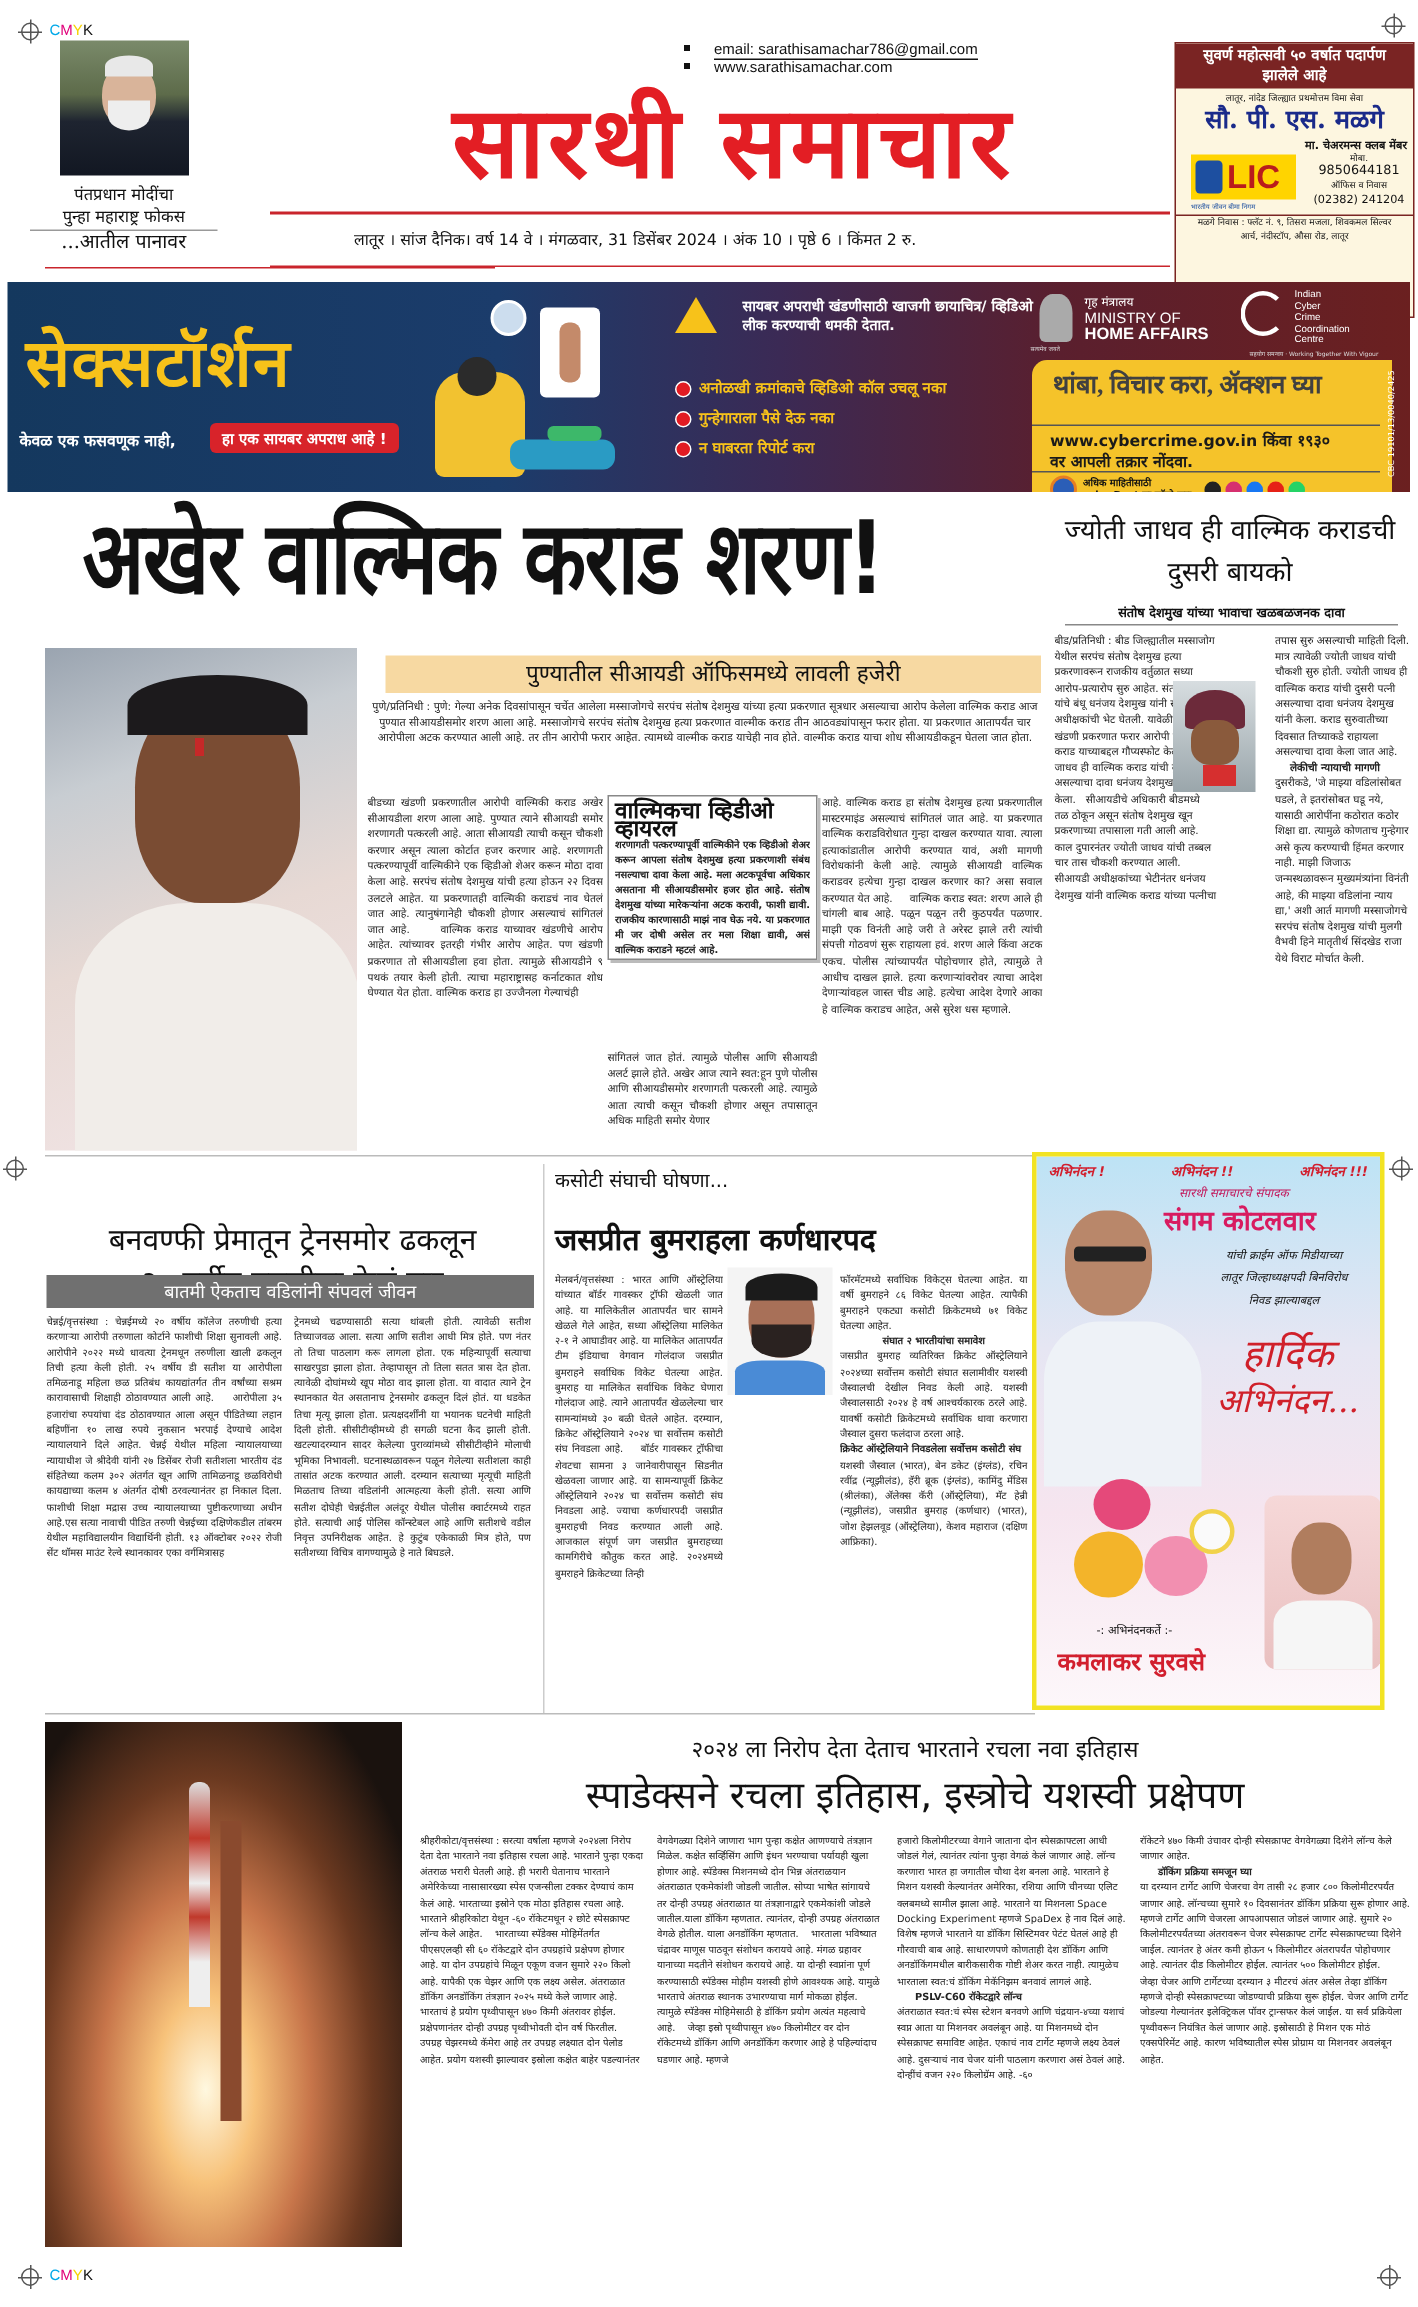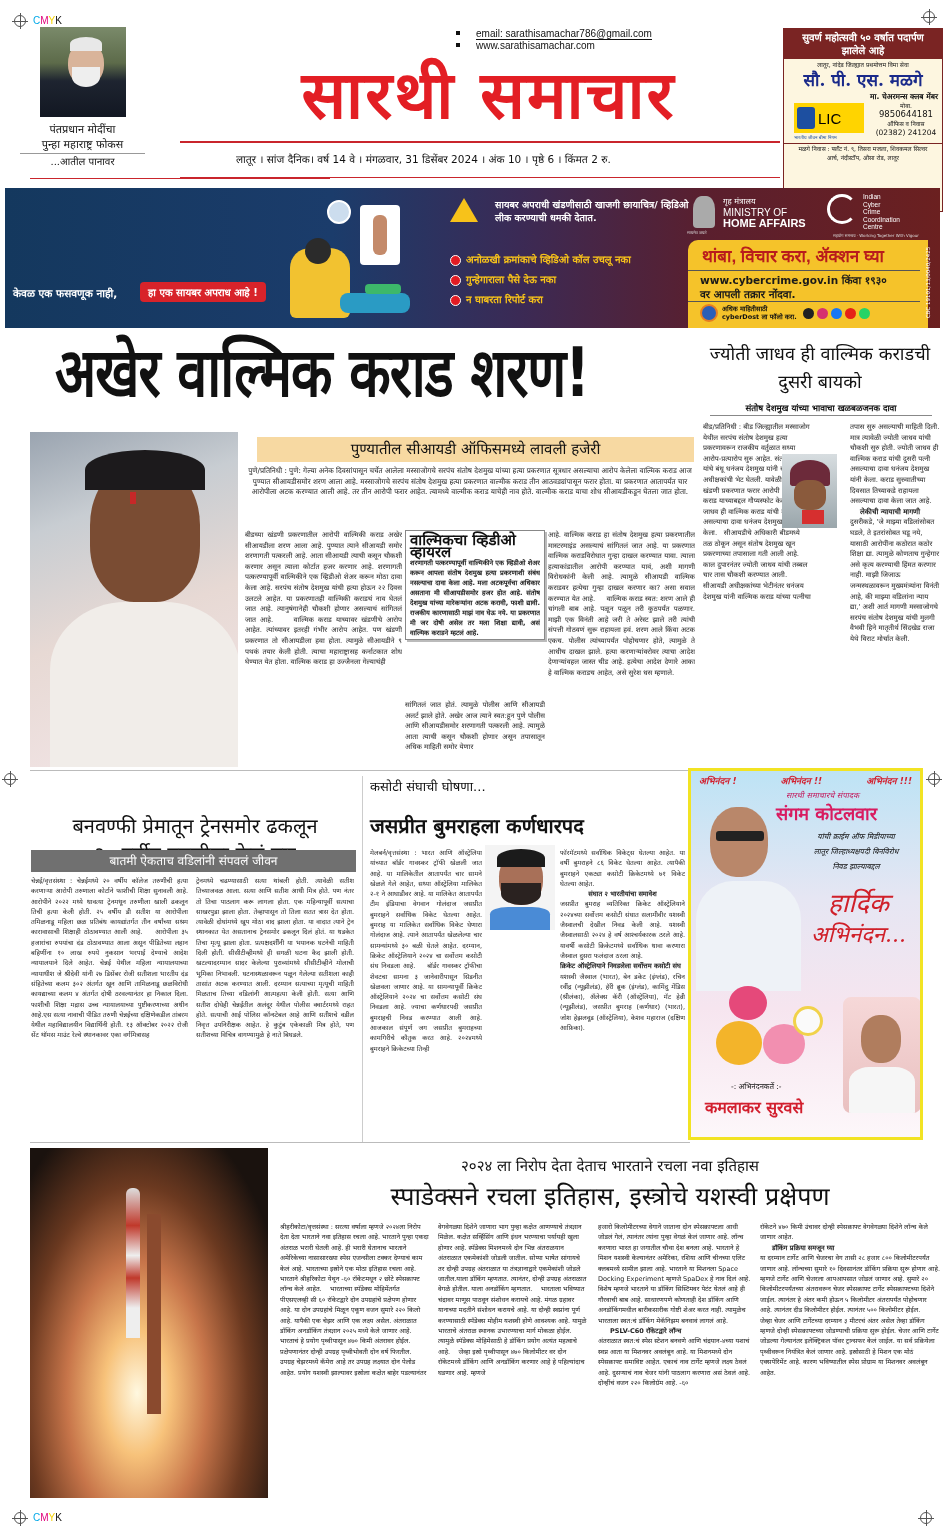--- a/index.html
+++ b/index.html
@@ -35,55 +35,56 @@
 <div class="reg" style="left:923px;top:11px"></div>
 
 <div class="abs photo" style="left:40px;top:27px;width:86px;height:90px;background:linear-gradient(180deg,#7a8a6a 0%,#5d6b4a 40%,#1e2430 60%,#121722 100%)">
   <div style="position:absolute;left:28px;top:14px;width:36px;height:44px;border-radius:50% 50% 45% 45%;background:#d9b49a"></div>
   <div style="position:absolute;left:30px;top:10px;width:32px;height:14px;border-radius:50% 50% 0 0;background:#e8e8e8"></div>
   <div style="position:absolute;left:32px;top:40px;width:28px;height:20px;border-radius:0 0 50% 50%;background:#eee"></div>
 </div>
 <div class="abs" style="left:20px;top:122px;width:125px;text-align:center;font-size:11px;line-height:15px;font-family:'DejaVu Serif',serif">
   <div>पंतप्रधान मोदींचा</div>
   <div style="border-bottom:1px solid #999;padding-bottom:1px">पुन्हा महाराष्ट्र फोकस</div>
-  <div style="font-size:10px">...आतील पानावर</div>
+  <div style="font-size:13px">...आतील पानावर</div>
 </div>
 <div class="abs rule-red" style="left:30px;top:178px;width:300px;height:1px"></div>
 
 <div class="abs" style="left:450px;top:28px;font-size:10px;font-family:'Liberation Sans',sans-serif;line-height:12px">
   <div><span style="display:inline-block;width:4px;height:4px;background:#111;margin:0 16px 2px 6px"></span><span style="border-bottom:1px solid #111">email: sarathisamachar786@gmail.com</span></div>
   <div><span style="display:inline-block;width:4px;height:4px;background:#111;margin:0 16px 2px 6px"></span><span>www.sarathisamachar.com</span></div>
 </div>
 <div class="abs mast-title" style="left:196px;top:62px;width:585px;text-align:center">सारथी समाचार</div>
 <div class="abs rule-red" style="left:180px;top:141px;width:600px"></div>
 <div class="abs" style="left:236px;top:152px;font-size:10.5px;white-space:nowrap">लातूर । सांज दैनिक। वर्ष 14 वे । मंगळवार, 31 डिसेंबर 2024 । अंक 10 । पृष्ठे 6 । किंमत 2 रु.</div>
 <div class="abs rule-red" style="left:180px;top:177px;width:600px;height:1px"></div>
 
 <div class="abs" style="left:783px;top:28px;width:160px;height:184px;border:1.5px solid #7a2423;background:#fdf6e0;overflow:hidden">
   <div style="background:#7a2423;color:#fff;font-size:10px;font-weight:bold;text-align:center;line-height:13px;padding:2px 8px;height:30px">सुवर्ण महोत्सवी ५० वर्षात पदार्पण झालेले आहे</div>
   <div style="font-size:6px;text-align:center;margin-top:2px">लातूर, नांदेड जिल्ह्यात प्रथमोत्तम विमा सेवा</div>
   <div style="color:#1a2a8a;font-size:17px;font-weight:bold;text-align:center;line-height:22px;font-family:'DejaVu Serif',serif">सौ. पी. एस. मळगे</div>
   <div style="font-size:7.5px;text-align:right;padding-right:4px;font-weight:bold">मा. चेअरमन्स क्लब मेंबर</div>
   <div style="position:relative;height:40px;margin-top:2px">
     <div style="position:absolute;left:10px;top:0;width:70px;height:30px;background:#ffd400;display:flex;align-items:center">
       <span style="display:inline-block;width:18px;height:22px;background:#1d4fa0;border-radius:3px;margin:0 3px"></span>
-      <span style="color:#000000;font-weight:normal;font-size:15px;font-family:'Liberation Sans',sans-serif">LIC</span>
+      <span style="color:#b91c1c;font-weight:bold;font-size:22px;font-family:'Liberation Sans',sans-serif">LIC</span>
     </div>
     <div style="position:absolute;left:10px;top:31px;font-size:4.5px;color:#1d4fa0">भारतीय जीवन बीमा निगम</div>
     <div style="position:absolute;left:88px;top:-2px;width:68px;text-align:center;font-size:6px;line-height:9px">
       <div>मोबा.</div>
       <div style="font-size:8.5px">9850644181</div>
       <div>ऑफिस व निवास</div>
       <div style="font-size:7.5px">(02382) 241204</div>
     </div>
   </div>
   <div style="font-size:6px;text-align:center;line-height:8.5px;padding:1px 8px;border-top:1px solid #7a2423">मळगे निवास : फ्लॅट नं. ९, तिसरा मजला, शिवकमल सिल्वर आर्च, नंदीस्टॉप, औसा रोड, लातूर</div>
 </div>
 
 <div class="abs banner" style="left:5px;top:188px;width:935px;height:140px;overflow:hidden">
+  <div class="yellow-t" style="position:absolute;left:12px;top:22px;font-size:44px;font-family:'DejaVu Serif',serif;letter-spacing:1px">सेक्सटॉर्शन</div>
   <div style="position:absolute;left:8px;top:98px;color:#fff;font-size:10.5px;font-weight:bold">केवळ एक फसवणूक नाही,</div>
   <div class="redpill" style="position:absolute;left:135px;top:94px;font-size:10px">हा एक सायबर अपराध आहे !</div>
 
   <div style="position:absolute;left:280px;top:10px;width:160px;height:128px">
     <div style="position:absolute;left:42px;top:2px;width:24px;height:24px;border-radius:50%;background:#cde;border:2px solid #fff"></div>
     <div style="position:absolute;left:75px;top:7px;width:40px;height:60px;background:#fff;border-radius:4px">
         <div style="margin:10px auto;width:14px;height:40px;background:#c48a6a;border-radius:6px"></div>
       </div>
     <div style="position:absolute;left:5px;top:50px;width:60px;height:70px;background:#f2c230;border-radius:20px 20px 6px 6px"></div>
     <div style="position:absolute;left:20px;top:40px;width:26px;height:26px;border-radius:50%;background:#2b2b2b"></div>
@@ -107,21 +108,21 @@
   <div style="position:absolute;left:822px;top:6px;width:30px;height:30px;border:3px solid #fff;border-right-color:transparent;border-radius:50%"></div>
   <div style="position:absolute;left:858px;top:5px;color:#fff;font-size:6.5px;line-height:7.5px;font-family:'Liberation Sans',sans-serif">
     <div>Indian</div>
     <div>Cyber</div>
     <div>Crime</div>
     <div>Coordination</div>
     <div>Centre</div>
   </div>
   <div style="position:absolute;left:828px;top:45px;color:#ddd;font-size:4px;white-space:nowrap">सहयोग समन्वय · Working Together With Vigour</div>
   <div class="ybox" style="position:absolute;left:683px;top:52px;width:240px;height:88px">
-    <div style="font-size:17px;font-weight:bold;color:#b91c1c;padding:4px 0 3px 14px;font-family:Liberation Sans, sans-serif;border-bottom:1px solid #555;margin-right:8px">थांबा, विचार करा, ॲक्शन घ्या</div>
+    <div style="font-size:17px;font-weight:bold;color:#404040;padding:4px 0 16px 14px;font-family:Liberation Serif, serif;border-bottom:1px solid #555;margin-right:8px">थांबा, विचार करा, ॲक्शन घ्या</div>
     <div style="font-size:10.5px;font-weight:bold;color:#1a1a1a;padding:2px 0 0 12px">www.cybercrime.gov.in किंवा १९३०</div>
     <div style="font-size:10.5px;font-weight:bold;color:#1a1a1a;padding-left:12px;border-bottom:1px solid #555;margin-right:8px">वर आपली तक्रार नोंदवा.</div>
     <div style="display:flex;align-items:center;padding:2px 0 0 12px">
       <span style="display:inline-block;width:18px;height:18px;border-radius:50%;background:#2b5eb7;border:2px solid #e67e22;margin-right:4px"></span>
       <div style="font-size:6.5px;line-height:8px;font-weight:bold">
         <div>अधिक माहितीसाठी</div>
         <div>cyberDost ला फॉलो करा.</div>
       </div>
       <span style="display:inline-block;width:11px;height:11px;border-radius:50%;background:#222;margin-left:6px"></span>
       <span style="display:inline-block;width:11px;height:11px;border-radius:50%;background:#d6306f;margin-left:3px"></span>

